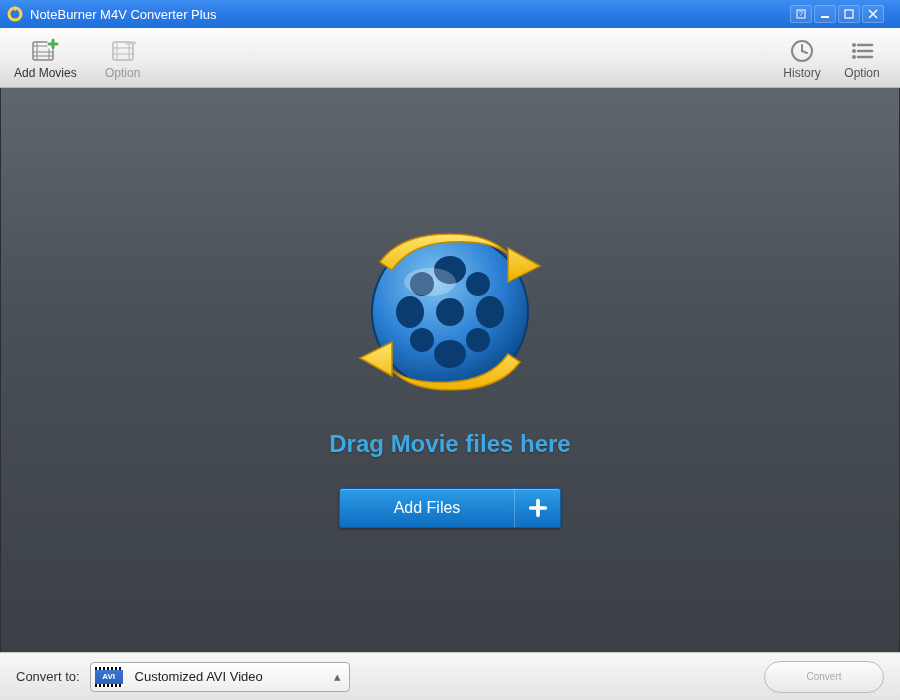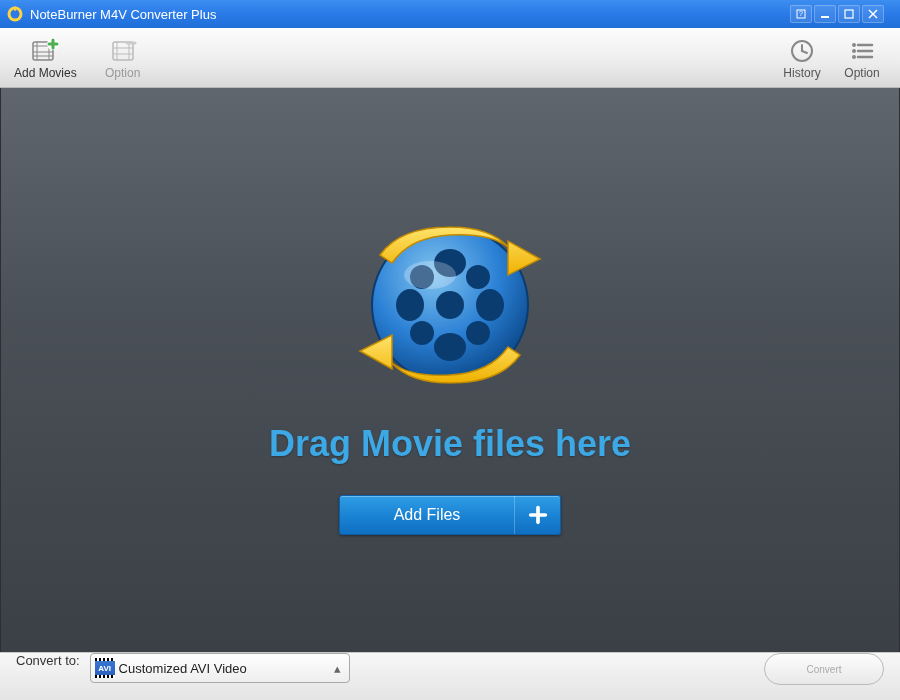--- a/index.html
+++ b/index.html
@@ -62,21 +62,21 @@
 .main {
   height: 564px;
   background: linear-gradient(to bottom, #60666d 0%, #4a5057 40%, #3a4046 100%);
   display: flex; flex-direction: column;
   align-items: center; justify-content: center;
   border-left: 1px solid #2b2f34;
   border-right: 1px solid #2b2f34;
 }
 .reel-wrap { position: relative; width: 220px; height: 200px; margin-bottom: 10px; }
 .drag-text {
-  font-size: 36px; font-weight: bold;
+  font-size: 24px; font-weight: bold;
   color: #3da8e6;
   margin: 8px 0 30px 0;
   text-shadow: 0 1px 2px rgba(0,0,0,0.3);
 }
 .add-files-btn {
   width: 222px; height: 40px;
   background: linear-gradient(to bottom, #2f9de6 0%, #1b84d4 50%, #0f6fc2 100%);
   border: 1px solid #0d5ea8;
   border-radius: 3px;
   display: flex; align-items: center;
@@ -90,36 +90,36 @@
   border-left: 1px solid rgba(255,255,255,0.25);
   display: flex; align-items: center; justify-content: center;
 }
 .add-files-btn .plus svg { width: 22px; height: 22px; }
 
 
 .bottombar {
   height: 48px;
   background: linear-gradient(to bottom, #f7f7f7 0%, #e4e4e4 100%);
   border-top: 1px solid #c9c9c9;
-  display: flex; 
+  display: flex; align-items: center;
   padding: 0 16px;
   font-size: 13px; color: #333;
 }
 .bottombar .convert-label { margin-right: 10px; }
 .format-select {
   display: flex; align-items: center;
   height: 30px; width: 260px;
   background: linear-gradient(to bottom,#fff,#eee);
   border: 1px solid #aaa; border-radius: 4px;
   padding: 0 8px 0 4px; cursor: pointer;
 }
 .format-select .fmt-icon {
-  width: 20px; height: 20px;
+  width: 28px; height: 20px;
   background: linear-gradient(to bottom,#3a7bd5,#2a5db8);
-  border-radius: 2px; margin-right: 4px;
+  border-radius: 2px; margin-right: 12px;
   display:flex; align-items:center; justify-content:center;
   color:#fff; font-size:8px; font-weight:bold;
   position: relative;
 }
 .format-select .fmt-icon::before, .format-select .fmt-icon::after {
   content:""; position:absolute; left:0; right:0; height:3px;
   background: repeating-linear-gradient(to right,#000 0 2px,#fff 2px 4px);
 }
 .format-select .fmt-icon::before{ top:0; }
 .format-select .fmt-icon::after{ bottom:0; }

